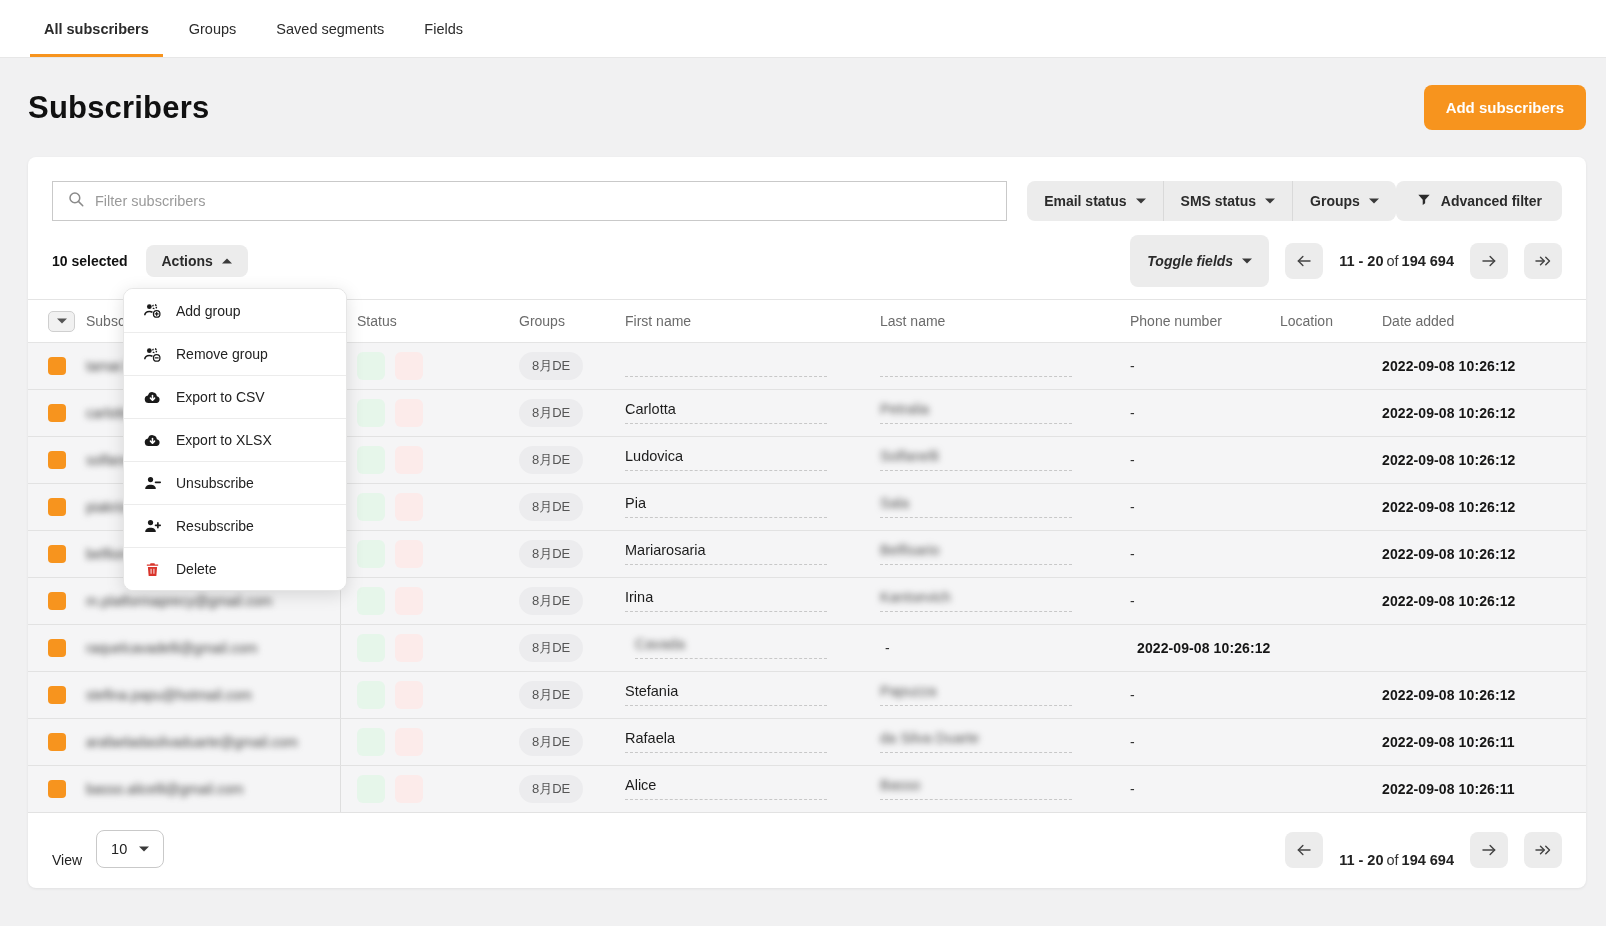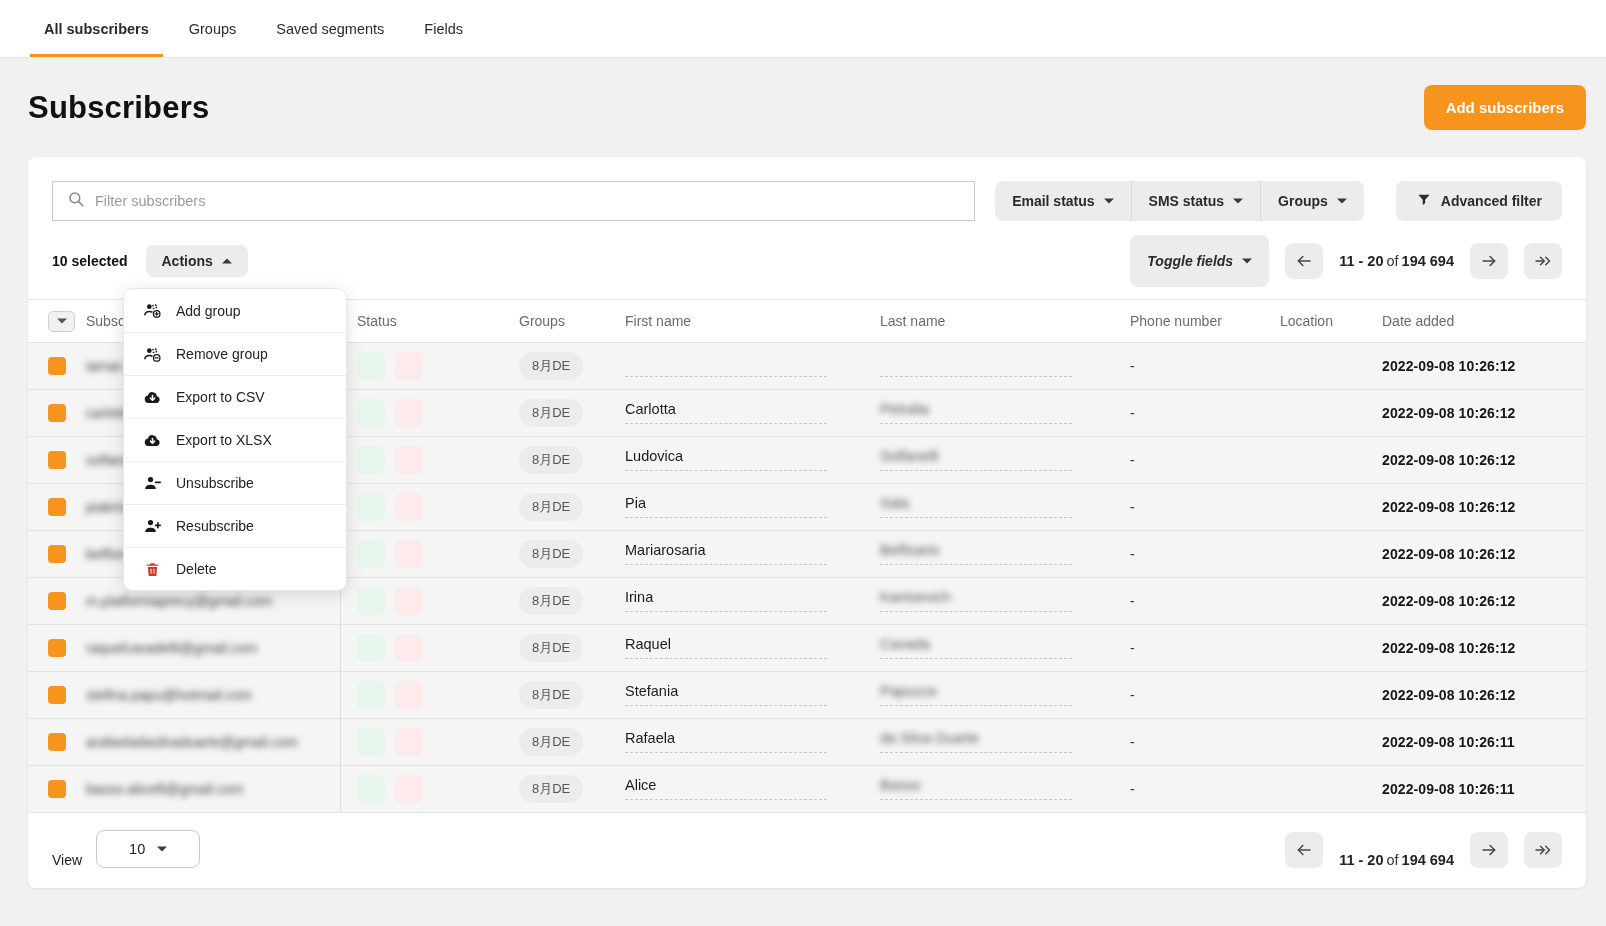--- a/index.html
+++ b/index.html
@@ -27,21 +27,21 @@
   .search { flex:1; display:flex; align-items:center; gap:10px; height:40px; border:1px solid #c9c9c9;
             border-radius:0; padding:0 14px; background:#fff; }
   .search input { border:none; outline:none; flex:1; font-family:inherit; font-size:14.5px; color:#333; background:transparent; }
   .search input::placeholder { color:#9a9a9a; }
   .seg { display:flex; margin-left:20px; border-radius:8px; overflow:hidden; }
   .seg .seg-btn { background:#ececec; border:none; font-family:inherit; font-size:14px; font-weight:bold; color:#2b2b2b;
                   height:40px; padding:0 17px; display:flex; align-items:center; gap:9px; cursor:pointer; }
   .seg .seg-btn + .seg-btn { border-left:1px solid #d9d9d9; }
   .btn-gray { background:#ececec; border:none; border-radius:8px; font-family:inherit; font-size:14px; font-weight:bold;
               color:#2b2b2b; height:40px; padding:0 17px; display:flex; align-items:center; gap:9px; cursor:pointer; }
-  .adv { margin-left:32px; padding:0 20px; }
+  .adv { padding:0 20px; }
   .caret { color:#3a3a3a; display:inline-flex; }
 
   
   .sel-row { display:flex; align-items:center; padding:0 24px; margin-top:24px; height:32px; }
   .sel-count { font-size:14px; font-weight:bold; color:#111; }
   .actions-btn { height:32px; margin-left:18px; padding:0 16px; }
   .spacer { flex:1; }
   .toggle-btn { height:52px;font-style:italic; }
   .btn-icon { background:#ececec; border:none; border-radius:8px; width:38px; height:36px; display:flex;
               align-items:center; justify-content:center; color:#444; cursor:pointer; margin-left:16px; }
@@ -82,21 +82,21 @@
   .c-last .editable { width:192px; }
   .editable .val { font-size:14.5px; color:#1c1c1c; line-height:14px; min-height:14px; }
   .editable .val.blur { filter:blur(3px); color:#555; }
   .pencil { color:#c9c9c9; display:inline-flex; }
   .phone-val { color:#333; }
   .date-val { color:#161616; font-weight:bold; font-size:14px; letter-spacing:.1px; }
 
   
   .foot-row { display:flex; align-items:flex-end; padding:17px 24px 20px 24px; }
   .view-label { font-size:14px; color:#222; margin-right:14px; }
-  .view-dd { background:#fff; border:1px solid #c9c9c9; border-radius:8px; height:38px; padding:0 32px;
+  .view-dd { background:#fff; border:1px solid #c9c9c9; border-radius:8px; height:38px; padding:0 14px;
              font-family:inherit; font-size:14.5px; color:#222; display:flex; align-items:center; gap:12px; cursor:pointer; }
 
   
   .menu { position:absolute; left:95px; top:131px; width:224px; background:#fff; border:1px solid #e6e6e6;
           border-radius:10px; box-shadow:0 4px 18px rgba(0,0,0,.13); z-index:20; overflow:hidden; }
   .menu-item { display:flex; align-items:center; gap:14px; height:43px; padding:0 19px; font-size:14px;
                color:#222; cursor:pointer; background:#fff; }
   .menu-item + .menu-item { border-top:1px solid #ececec; }
   .menu-item .mi-icon { display:inline-flex; color:#1a1a1a; width:19px; justify-content:center; }
   .menu-item.danger .mi-icon { color:#d9342b; }
@@ -476,26 +476,20 @@
       <span class="email">raquelcavadelli@gmail.com</span>
       <span class="chev"></span>
     </div>
     <div class="cell c-status">
       <span class="sicon green"></span>
       <span class="sicon red"></span>
     </div>
     <div class="cell c-groups">
               <span class="gtag">8月DE</span>
             </div>
-    <div class="cell c-first">
-      <span class="editable">
-        <span class="val fval">Raquel</span>
-        <span class="pencil"></span>
-      </span>
-    </div>
     <div class="cell c-last">
       <span class="editable">
         <span class="val blur lval">Cavada</span>
         <span class="pencil"></span>
       </span>
     </div>
     <div class="cell c-phone">
               <span class="phone-val">-</span>
             </div>
     <div class="cell c-location">

